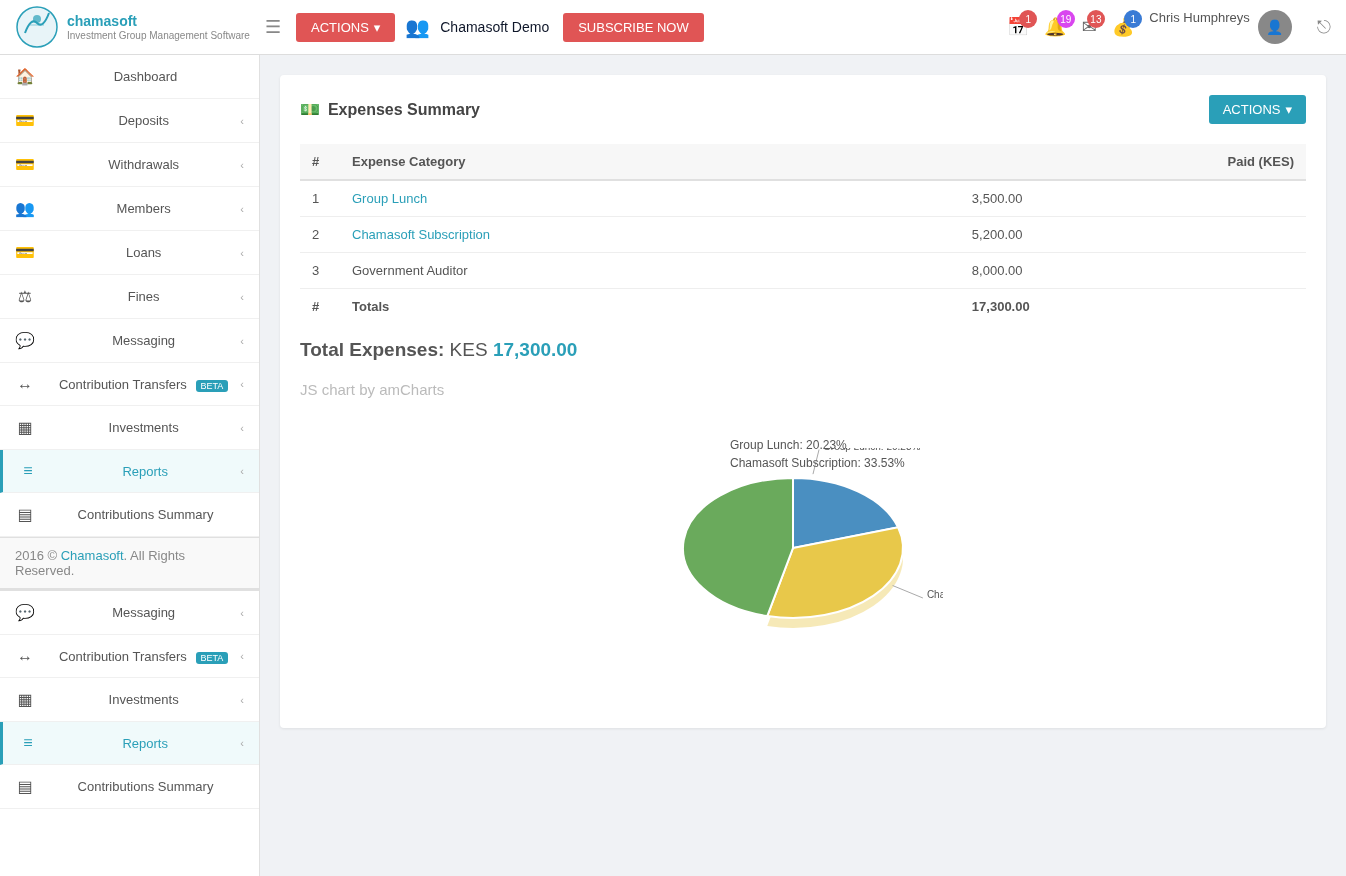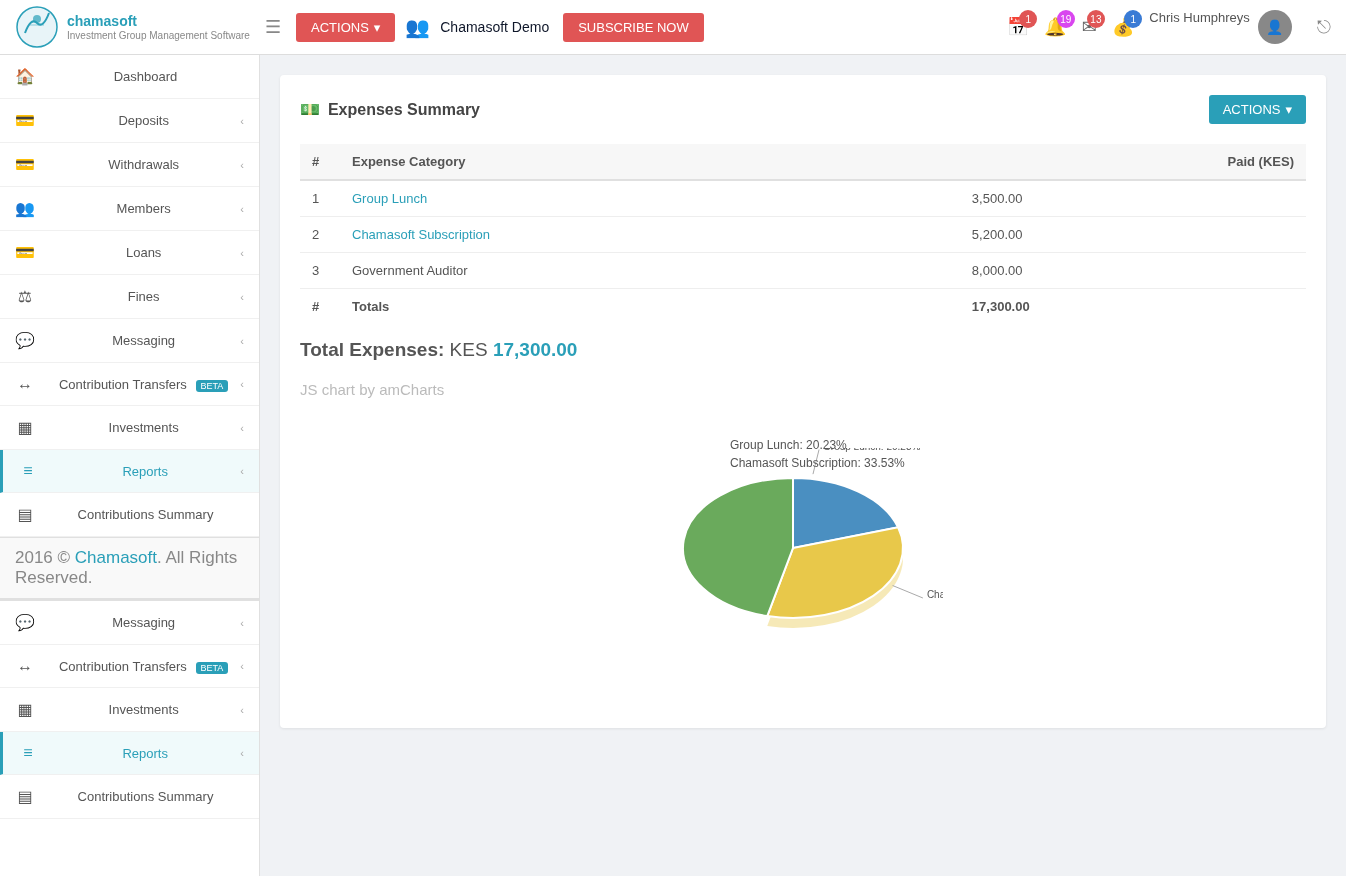--- a/index.html
+++ b/index.html
@@ -76,21 +76,21 @@
     .sidebar-item .chevron { font-size: 11px; color: #aaa; }
     .beta-badge {
       background: #2a9fb8; color: #fff; font-size: 9px;
       padding: 1px 5px; border-radius: 3px; margin-left: 5px;
     }
     .sidebar-item.reports-active { color: #2a9fb8; border-left: 3px solid #2a9fb8; background: #f0fafb; }
 
     
     .sidebar-footer {
       padding: 10px 15px;
-      font-size: 17px;
+      font-size: 13px;
       color: #888;
       background: #f9f9f9;
       border-top: 1px solid #e0e0e0;
     }
     .sidebar-footer a { color: #2a9fb8; text-decoration: none; }
 
     
     .main-content {
       flex: 1;
       padding: 20px;

